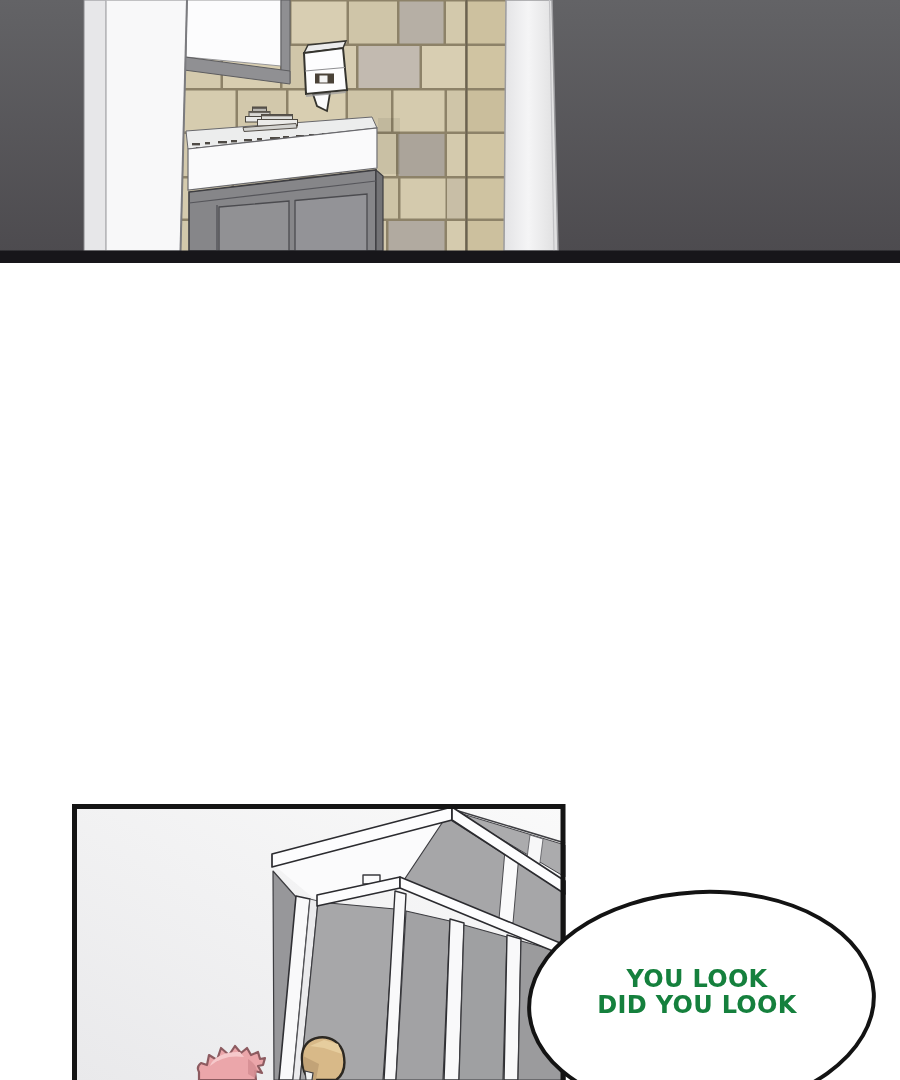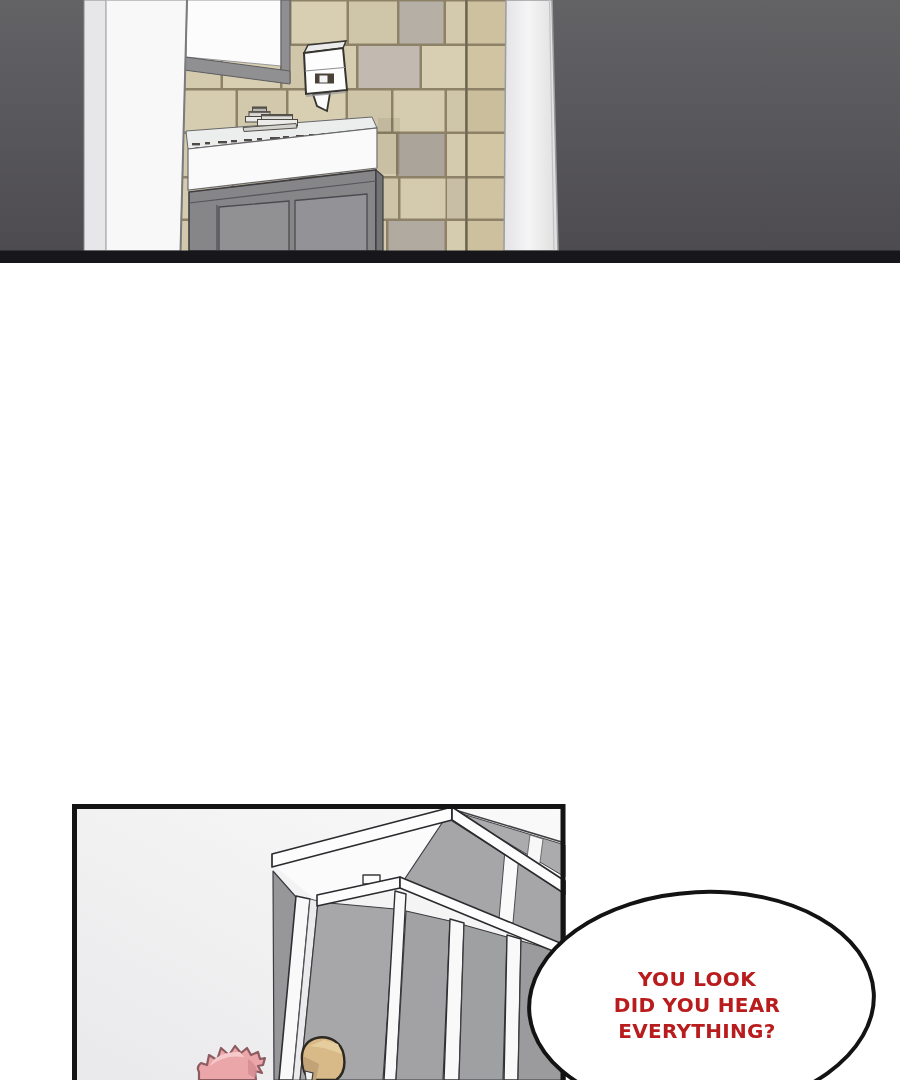--- a/index.html
+++ b/index.html
@@ -4,21 +4,21 @@
 <style>
   html,body{margin:0;padding:0;background:#ffffff;}
   .page{position:relative;width:900px;height:1080px;background:#ffffff;overflow:hidden;
         font-family:"DejaVu Sans","Liberation Sans",sans-serif;}
   .panel1{position:absolute;left:0;top:0;}
   .panel2{position:absolute;left:72px;top:804px;}
   .bubble{position:absolute;left:527px;top:890px;width:341px;height:216px;
           background:#ffffff;border:4.5px solid #131313;border-radius:50%;
           transform:rotate(-3deg);z-index:5;}
   .bubble-text{position:absolute;left:557px;top:966px;width:280px;z-index:6;
-          text-align:center;color:#b91c1c;font-size:20px;line-height:26px;
+          text-align:center;color:#15803d;font-size:24px;line-height:26px;
           font-weight:700;letter-spacing:.3px;}
 </style>
 </head>
 <body>
 
 <div class="page">
 
   <svg class="panel1" width="900" height="263" viewBox="0 0 900 263">
     <defs>
       <linearGradient id="bg1" x1="0" y1="0" x2="0" y2="1">
@@ -209,17 +209,16 @@
       <path d="M231,252 L247,260 L244,276 L238,276 C232,270 231,261 231,252 Z" fill="#c0a175" opacity="0.9"></path>
       <polygon points="233,267 241,269 240,276 234,276" fill="#f1f1f1" stroke="#3c3c40" stroke-width="1.2"></polygon>
     </g>
 
     <path d="M2.5,276 L2.5,2.5 L491,2.5 L491,276" fill="none" stroke="#141414" stroke-width="5"></path>
   </svg>
 
   <div class="bubble"></div>
   <div class="bubble-text">
     <div>YOU LOOK</div>
-    <div>DID YOU HEAR</div>
-    <div>EVERYTHING?</div>
+    <div>DID YOU LOOK</div>
   </div>
 
 </div>
 
 </body></html>

